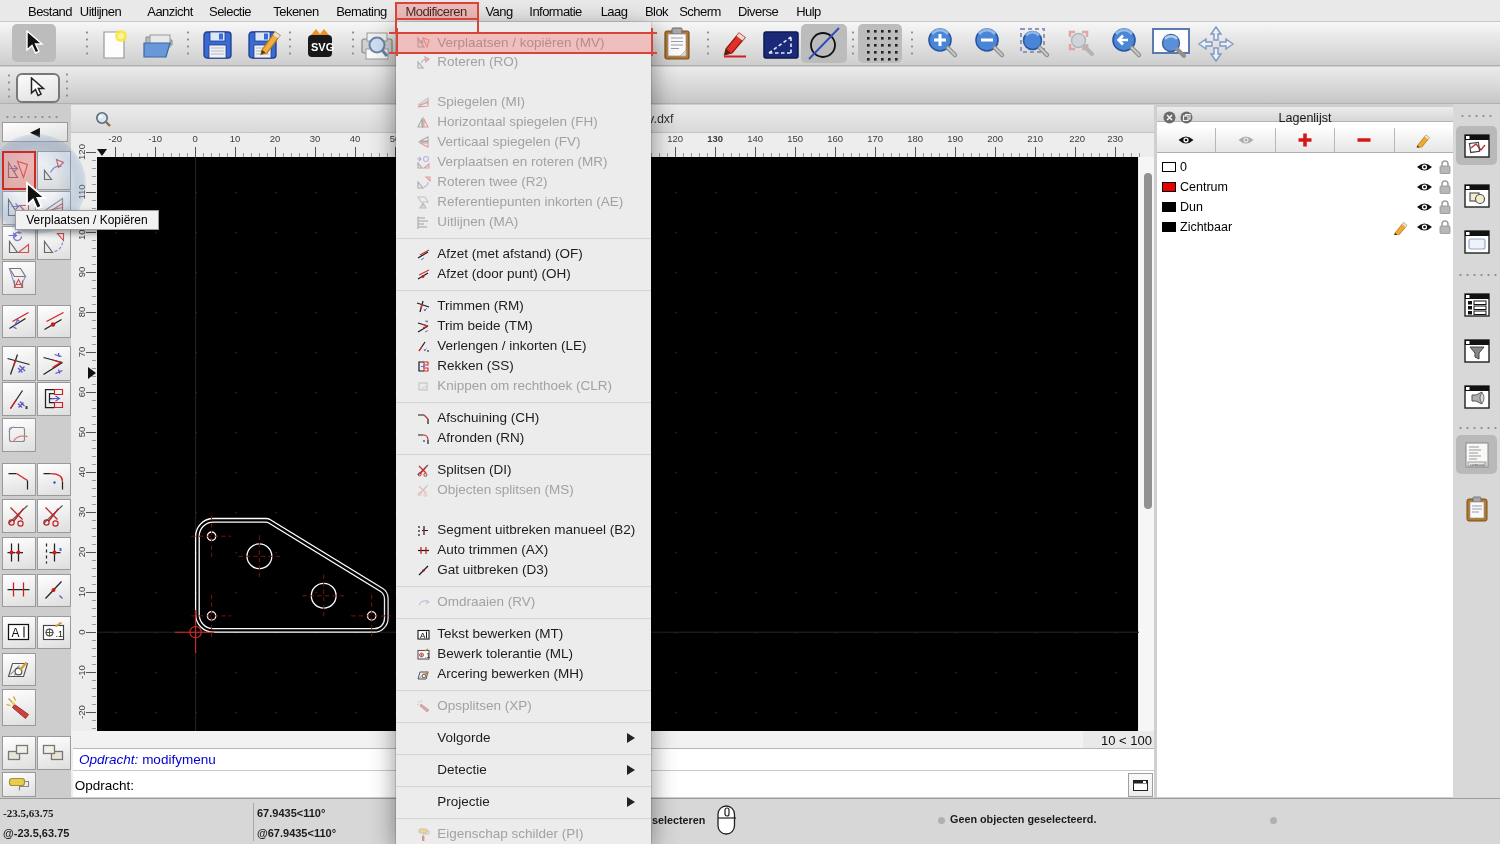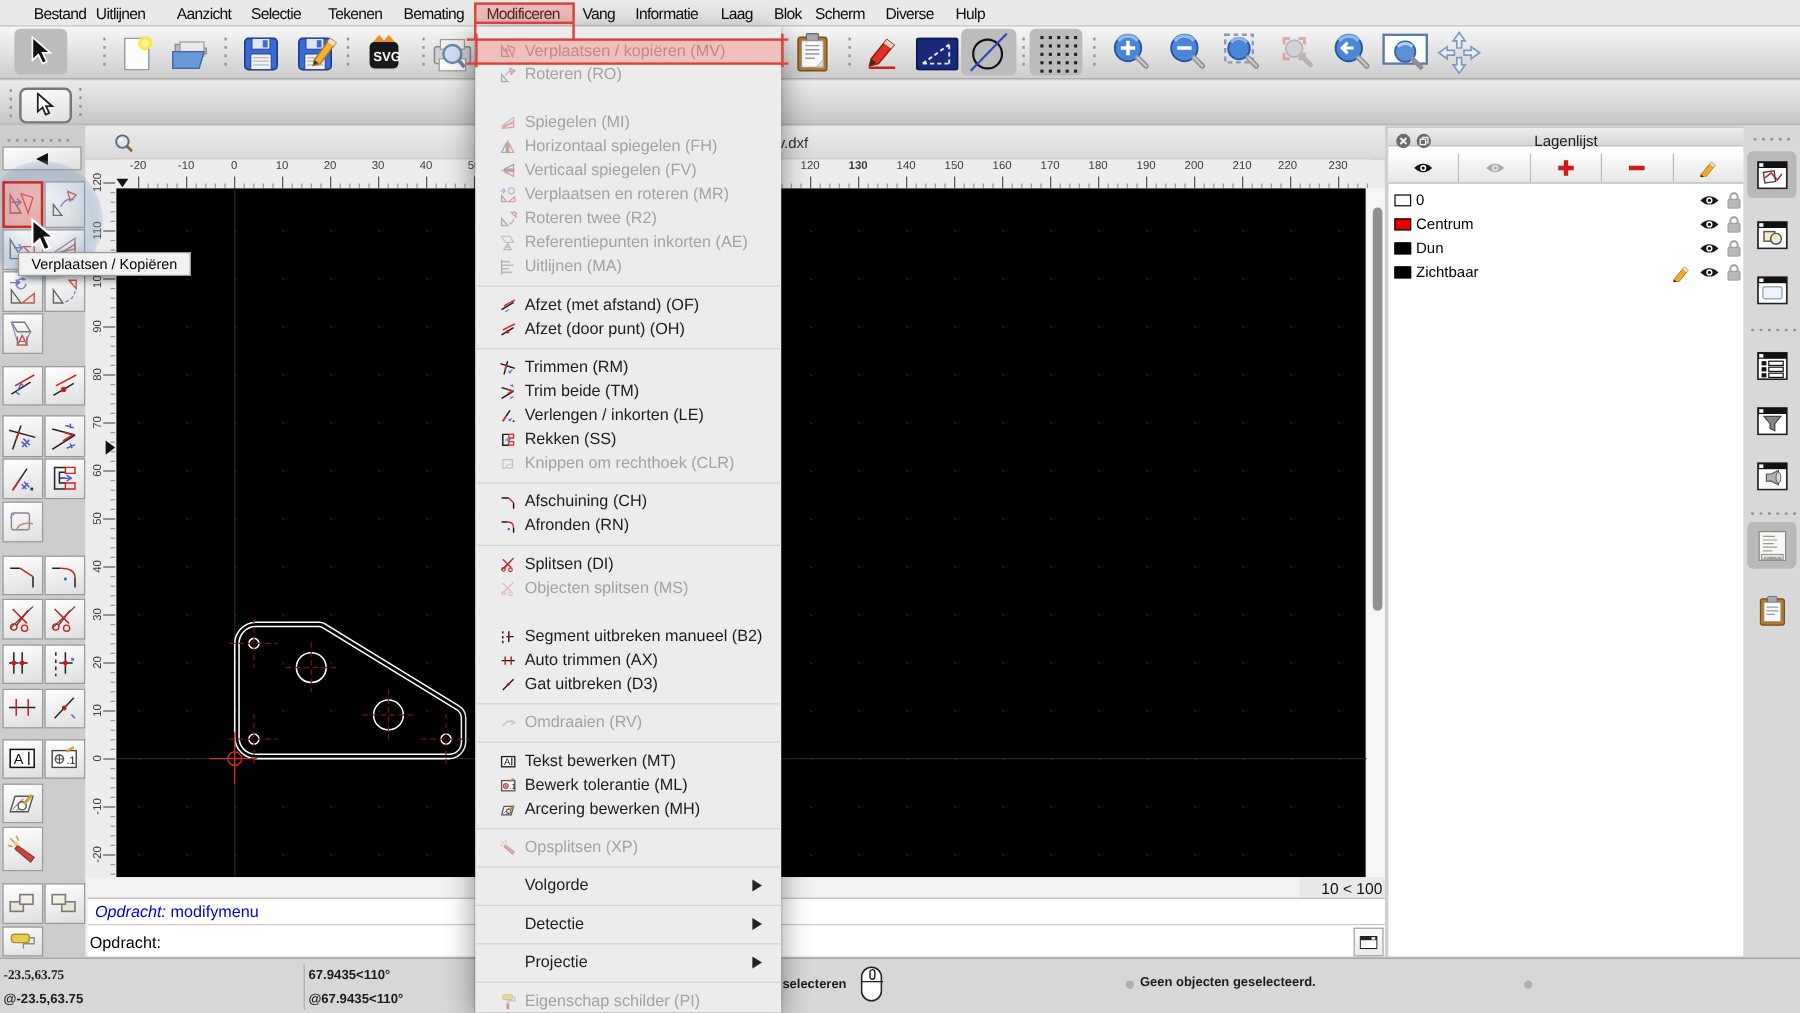--- a/index.html
+++ b/index.html
@@ -630,21 +630,21 @@
       <div style="position:absolute;left:907.1px;top:20px;width:1px;height:4px;background:#999;"></div>
       <div style="position:absolute;left:915.1px;top:20px;width:1px;height:4px;background:#999;"></div>
       <div style="position:absolute;left:923.1px;top:20px;width:1px;height:4px;background:#999;"></div>
       <div style="position:absolute;left:931.1px;top:20px;width:1px;height:4px;background:#999;"></div>
       <div class="rlab" style="left:929.0999999999999px;top:0px;width:20px;text-align:center;">210</div>
       <div style="position:absolute;left:939.0999999999999px;top:14px;width:1px;height:10px;background:#555;"></div>
       <div style="position:absolute;left:947.0999999999999px;top:20px;width:1px;height:4px;background:#999;"></div>
       <div style="position:absolute;left:955.0999999999999px;top:20px;width:1px;height:4px;background:#999;"></div>
       <div style="position:absolute;left:963.0999999999999px;top:20px;width:1px;height:4px;background:#999;"></div>
       <div style="position:absolute;left:971.0999999999999px;top:20px;width:1px;height:4px;background:#999;"></div>
-      <div class="rlab" style="left:969.0999999999999px;top:0px;width:20px;text-align:left;">220</div>
+      <div class="rlab" style="left:969.0999999999999px;top:0px;width:20px;text-align:right;">220</div>
       <div style="position:absolute;left:979.0999999999999px;top:14px;width:1px;height:10px;background:#555;"></div>
       <div style="position:absolute;left:987.0999999999999px;top:20px;width:1px;height:4px;background:#999;"></div>
       <div style="position:absolute;left:995.0999999999999px;top:20px;width:1px;height:4px;background:#999;"></div>
       <div style="position:absolute;left:1003.0999999999999px;top:20px;width:1px;height:4px;background:#999;"></div>
       <div style="position:absolute;left:1011.0999999999999px;top:20px;width:1px;height:4px;background:#999;"></div>
       <div class="rlab" style="left:1009.0999999999999px;top:0px;width:20px;text-align:center;">230</div>
       <div style="position:absolute;left:1019.0999999999999px;top:14px;width:1px;height:10px;background:#555;"></div>
       <div style="position:absolute;left:1027.1px;top:20px;width:1px;height:4px;background:#999;"></div>
       <div style="position:absolute;left:1035.1px;top:20px;width:1px;height:4px;background:#999;"></div>
       <div style="position:absolute;left:1043.1px;top:20px;width:1px;height:4px;background:#999;"></div>

